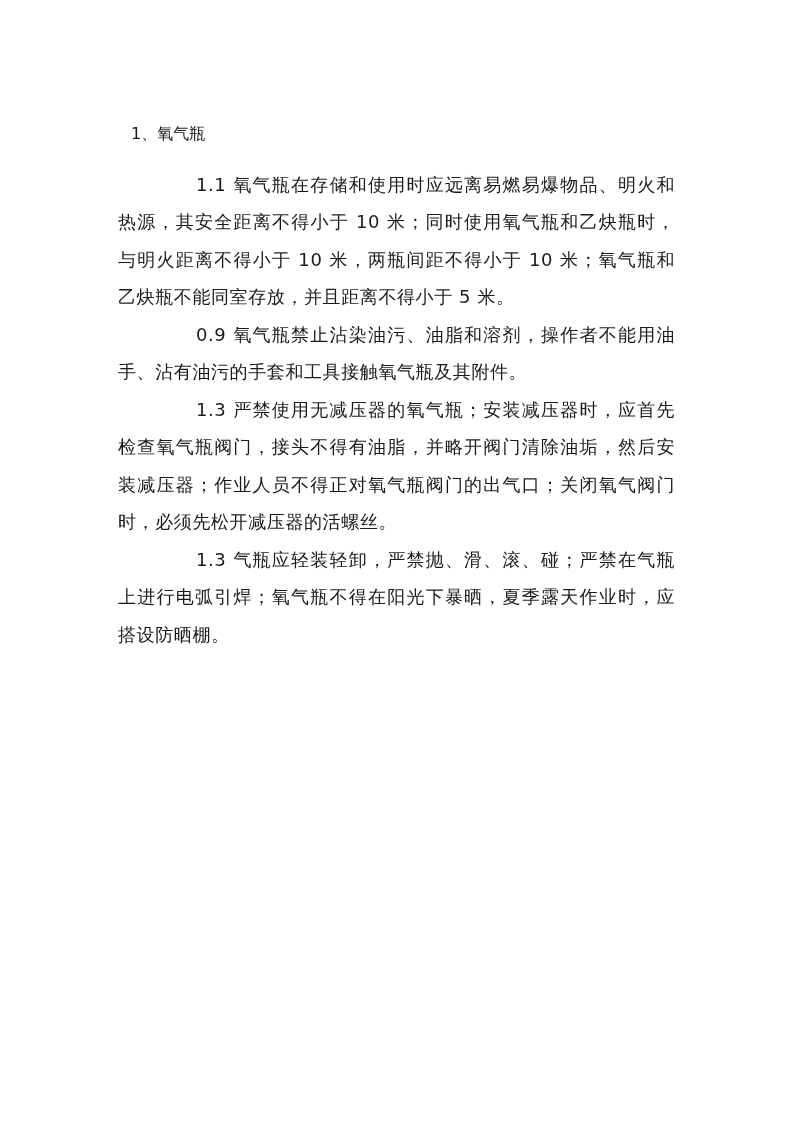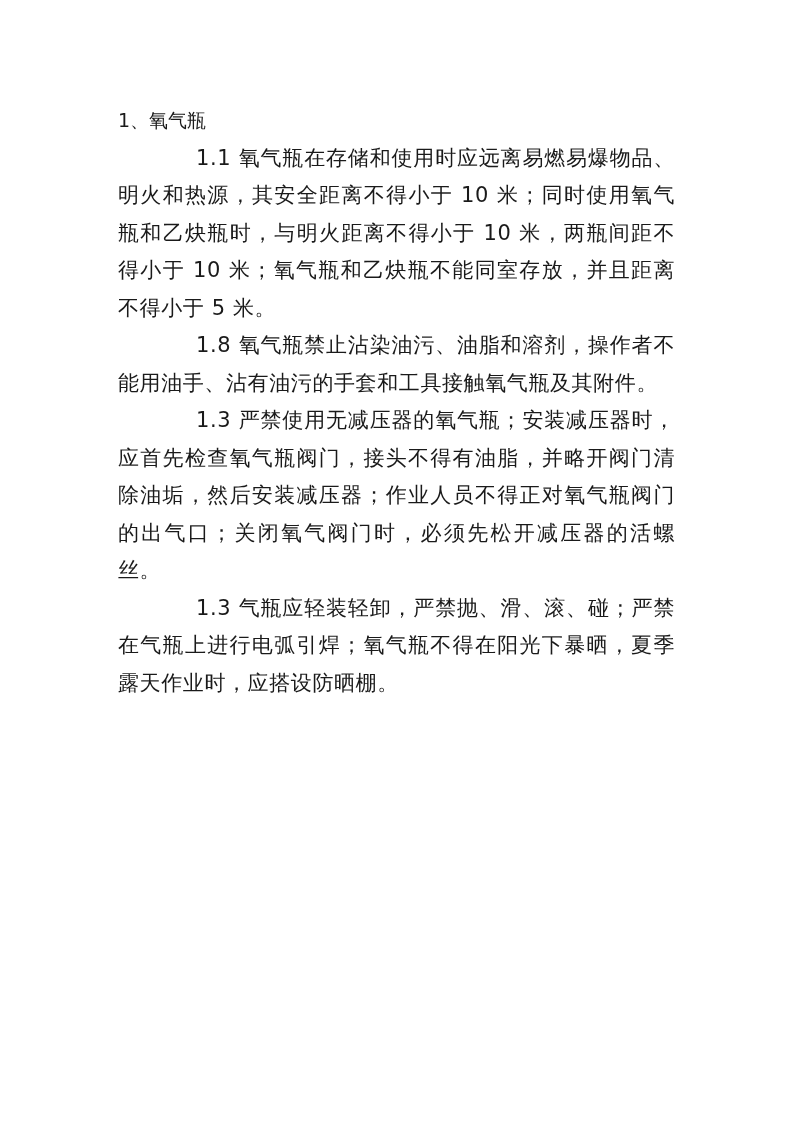--- a/index.html
+++ b/index.html
@@ -15,38 +15,38 @@
       font-family: "DejaVu Sans", "Liberation Sans", sans-serif;
       color: #1a1a1a;
     }
     .page {
       position: absolute;
       left: 118px;
       top: 102px;
       width: 557px;
     }
     .heading {
-      font-size: 19px;
+      font-size: 16px;
       line-height: 37.5px;
-      margin: 0;
+      margin: 13px;
       height: 37.5px;
       white-space: nowrap;
     }
     .para {
-      font-size: 21px;
+      font-size: 18px;
       line-height: 37.5px;
       margin: 0;
       text-align: justify;
       text-align-last: left;
       text-indent: 78px;
       letter-spacing: 0.6px;
     }
   </style>
 </head>
 <body>
 
 <div class="page">
   <p class="heading">1、氧气瓶</p>
   <p class="para">1.1 氧气瓶在存储和使用时应远离易燃易爆物品、明火和热源，其安全距离不得小于 10 米；同时使用氧气瓶和乙炔瓶时，与明火距离不得小于 10 米，两瓶间距不得小于 10 米；氧气瓶和乙炔瓶不能同室存放，并且距离不得小于 5 米。</p>
-  <p class="para">1.8 氧气瓶禁止沾染油污、油脂和溶剂，操作者不能用油手、沾有油污的手套和工具接触氧气瓶及其附件。</p>
+  <p class="para">0.9 氧气瓶禁止沾染油污、油脂和溶剂，操作者不能用油手、沾有油污的手套和工具接触氧气瓶及其附件。</p>
   <p class="para">1.3 严禁使用无减压器的氧气瓶；安装减压器时，应首先检查氧气瓶阀门，接头不得有油脂，并略开阀门清除油垢，然后安装减压器；作业人员不得正对氧气瓶阀门的出气口；关闭氧气阀门时，必须先松开减压器的活螺丝。</p>
   <p class="para">1.3 气瓶应轻装轻卸，严禁抛、滑、滚、碰；严禁在气瓶上进行电弧引焊；氧气瓶不得在阳光下暴晒，夏季露天作业时，应搭设防晒棚。</p>
 </div>
 
 </body></html>

